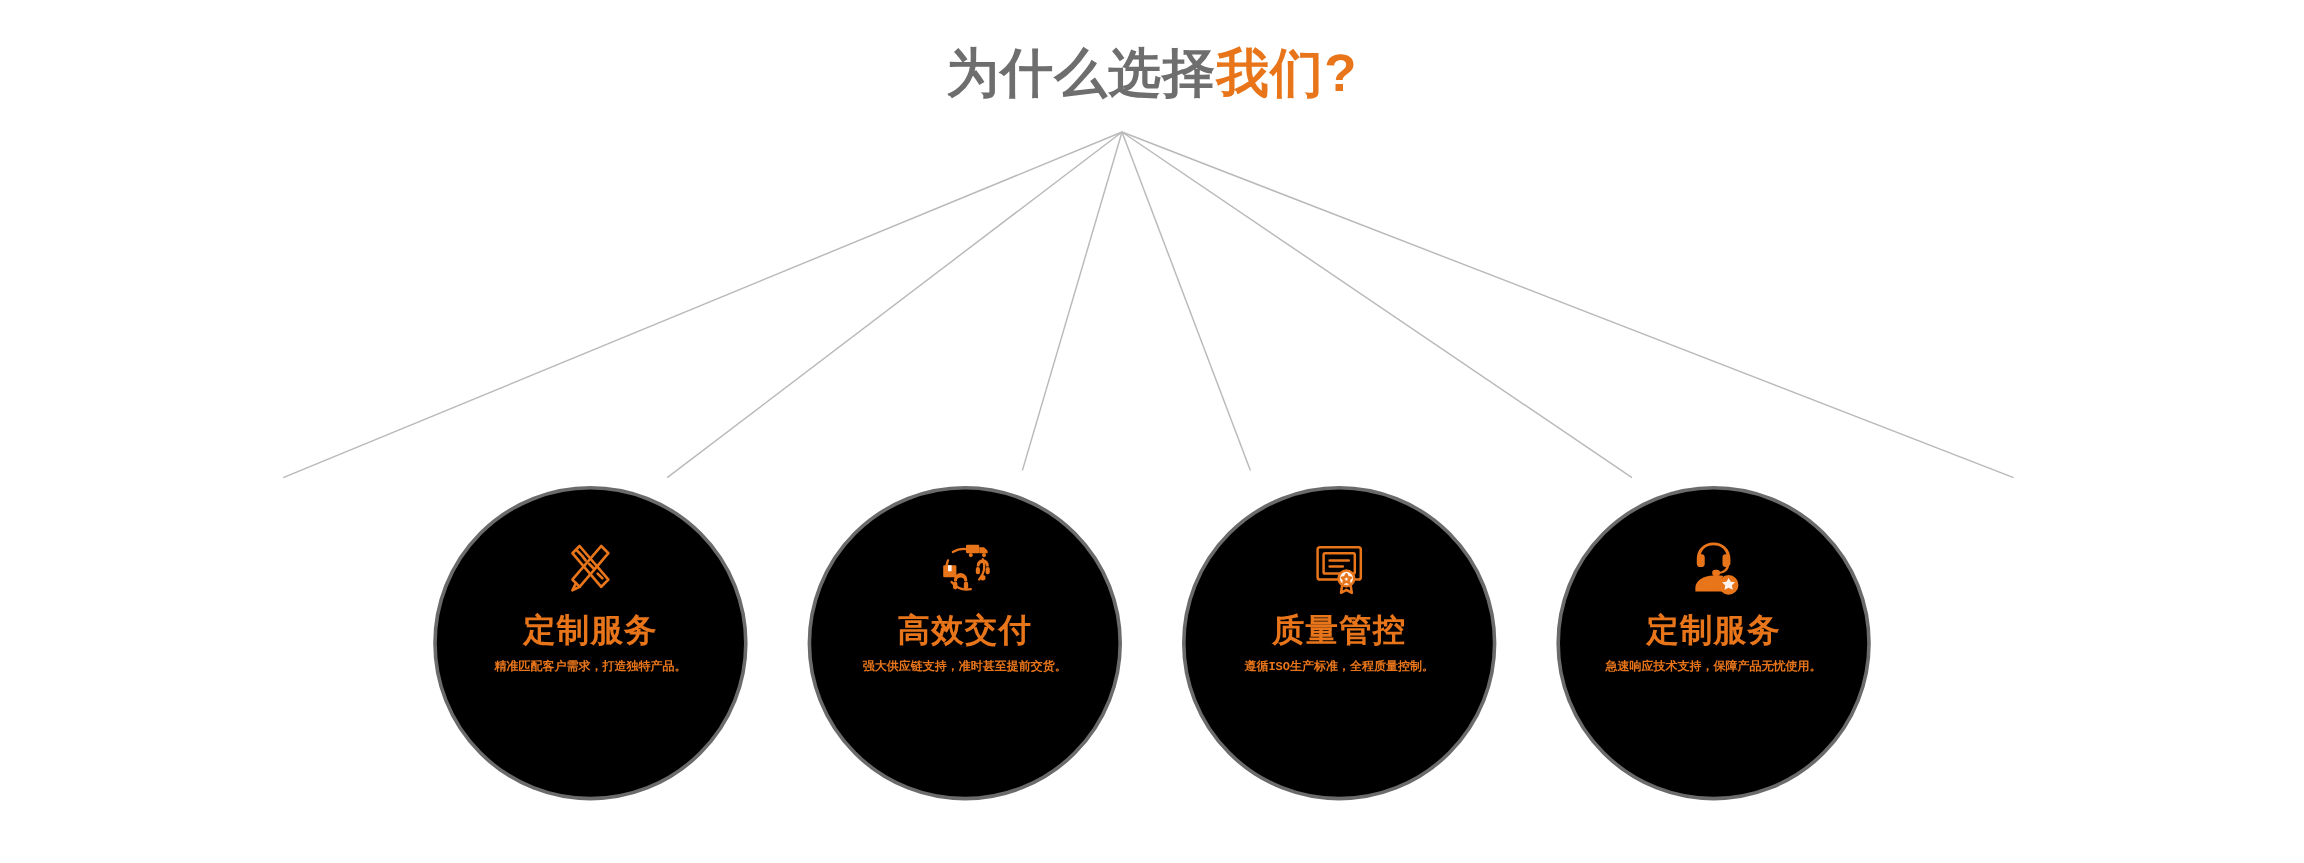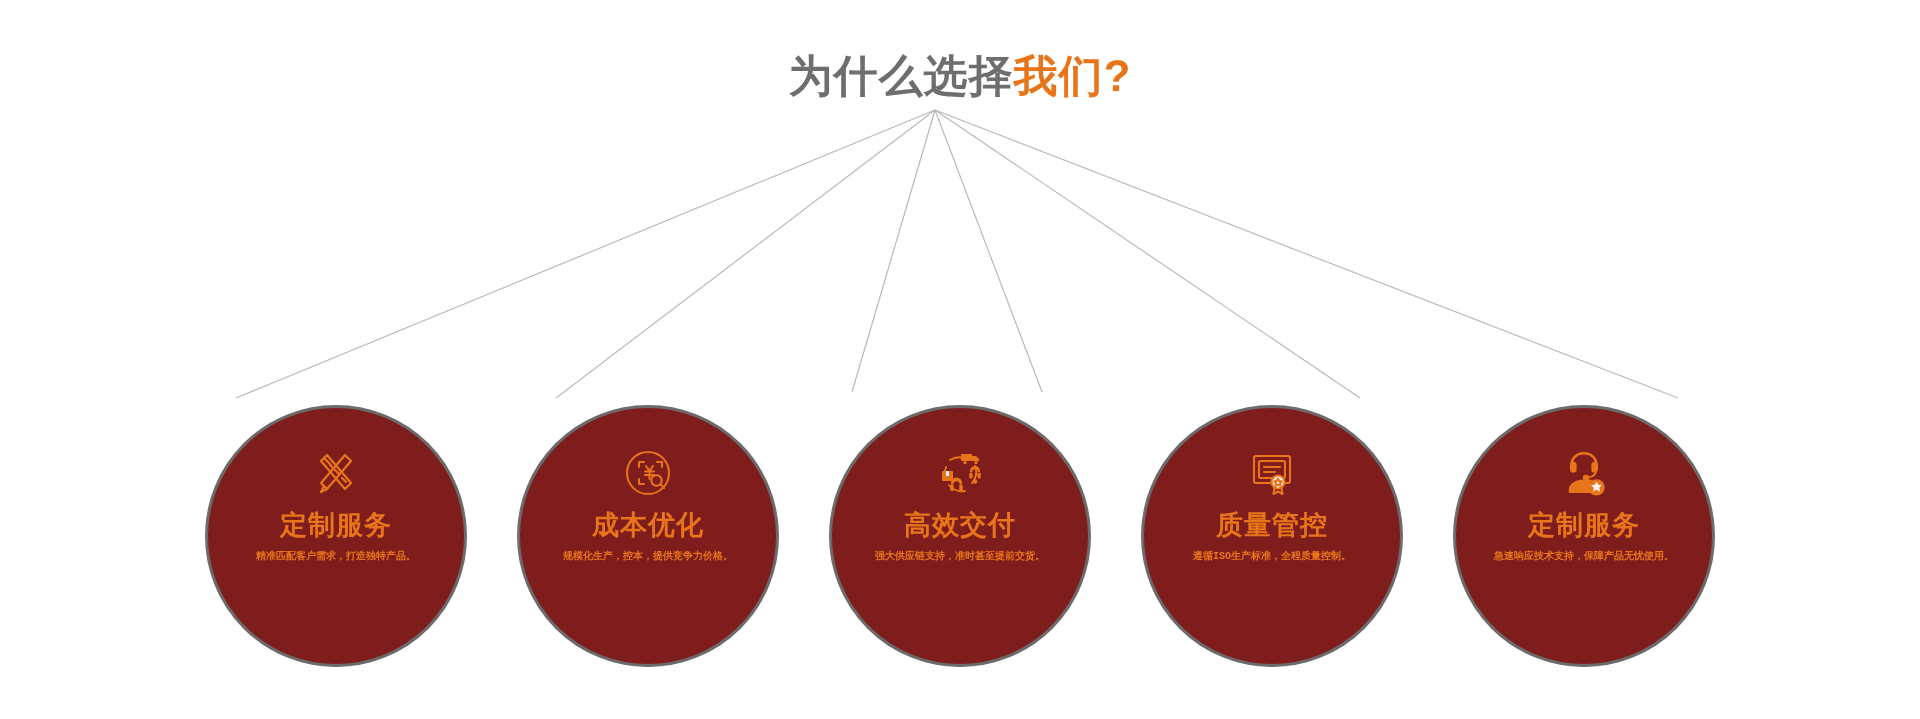--- a/index.html
+++ b/index.html
@@ -13,21 +13,21 @@
   #stage {
     position: relative;
     width: 1920px;
     height: 719px;
     background: #ffffff;
   }
 
   
   #title-wrap {
     position: absolute;
-    top: 48px;
+    top: 34px;
     left: 0;
     width: 1920px;
     text-align: center;
     white-space: nowrap;
   }
   #title-wrap span {
     font-size: 44px;
     font-weight: 700;
     letter-spacing: 1px;
     line-height: 56px;
@@ -55,21 +55,21 @@
     display: flex;
     justify-content: center;
     align-items: flex-start;
     gap: 50px;
   }
   .card {
     position: relative;
     width: 262px;
     height: 262px;
     border-radius: 50%;
-    background: #7f1d1d;
+    background: #000000;
     border: 3px solid #6b6b6b;
     display: flex;
     flex-direction: column;
     align-items: center;
     justify-content: flex-start;
     padding-top: 38px;
     flex: 0 0 auto;
   }
   .card-icon {
     width: 54px;
@@ -128,33 +128,20 @@
           <path d="M16 7 L10 13 L34 41 L40 35 Z"></path>
           <path d="M14 11 L18 15 M18 15 L21 19 M24 22 L28 26 M31 30 L35 34"></path>
           <path d="M34 7 L40 13 L16 41 L10 35 Z"></path>
           <path d="M13 38 L10 44 L16 41"></path>
         </svg>
       </div>
       <div class="card-title">定制服务</div>
       <div class="card-desc">精准匹配客户需求，打造独特产品。</div>
     </div>
 
-    <div class="card">
-      <div class="card-icon">
-        <svg width="50" height="50" viewBox="0 0 50 50" fill="none" stroke="currentColor" stroke-width="2" stroke-linecap="round" stroke-linejoin="round">
-          <circle cx="25" cy="25" r="21"></circle>
-          <path d="M16 19 V14 H21 M34 14 H39 V19 M16 31 V36 H21"></path>
-          <path d="M23 18 L26.5 23 L30 18 M22 23.5 H31 M22 27 H31 M26.5 23 V31"></path>
-          <circle cx="33.5" cy="32.5" r="5.2"></circle>
-          <path d="M37.4 36.4 L41 40"></path>
-        </svg>
-      </div>
-      <div class="card-title">成本优化</div>
-      <div class="card-desc">规模化生产，控本，提供竞争力价格。</div>
-    </div>
 
 
     <div class="card">
       <div class="card-icon">
         <svg width="52" height="52" viewBox="0 0 52 52" fill="none" stroke="currentColor" stroke-width="1.9" stroke-linecap="round" stroke-linejoin="round">
           <path d="M16 13 A17 17 0 0 1 34 13"></path>
           <path d="M41 19 A17 17 0 0 1 38 36"></path>
           <path d="M31 44 A17 17 0 0 1 15 38"></path>
           <path d="M11 30 A17 17 0 0 1 12 20"></path>
           <g fill="currentColor" stroke="none">

